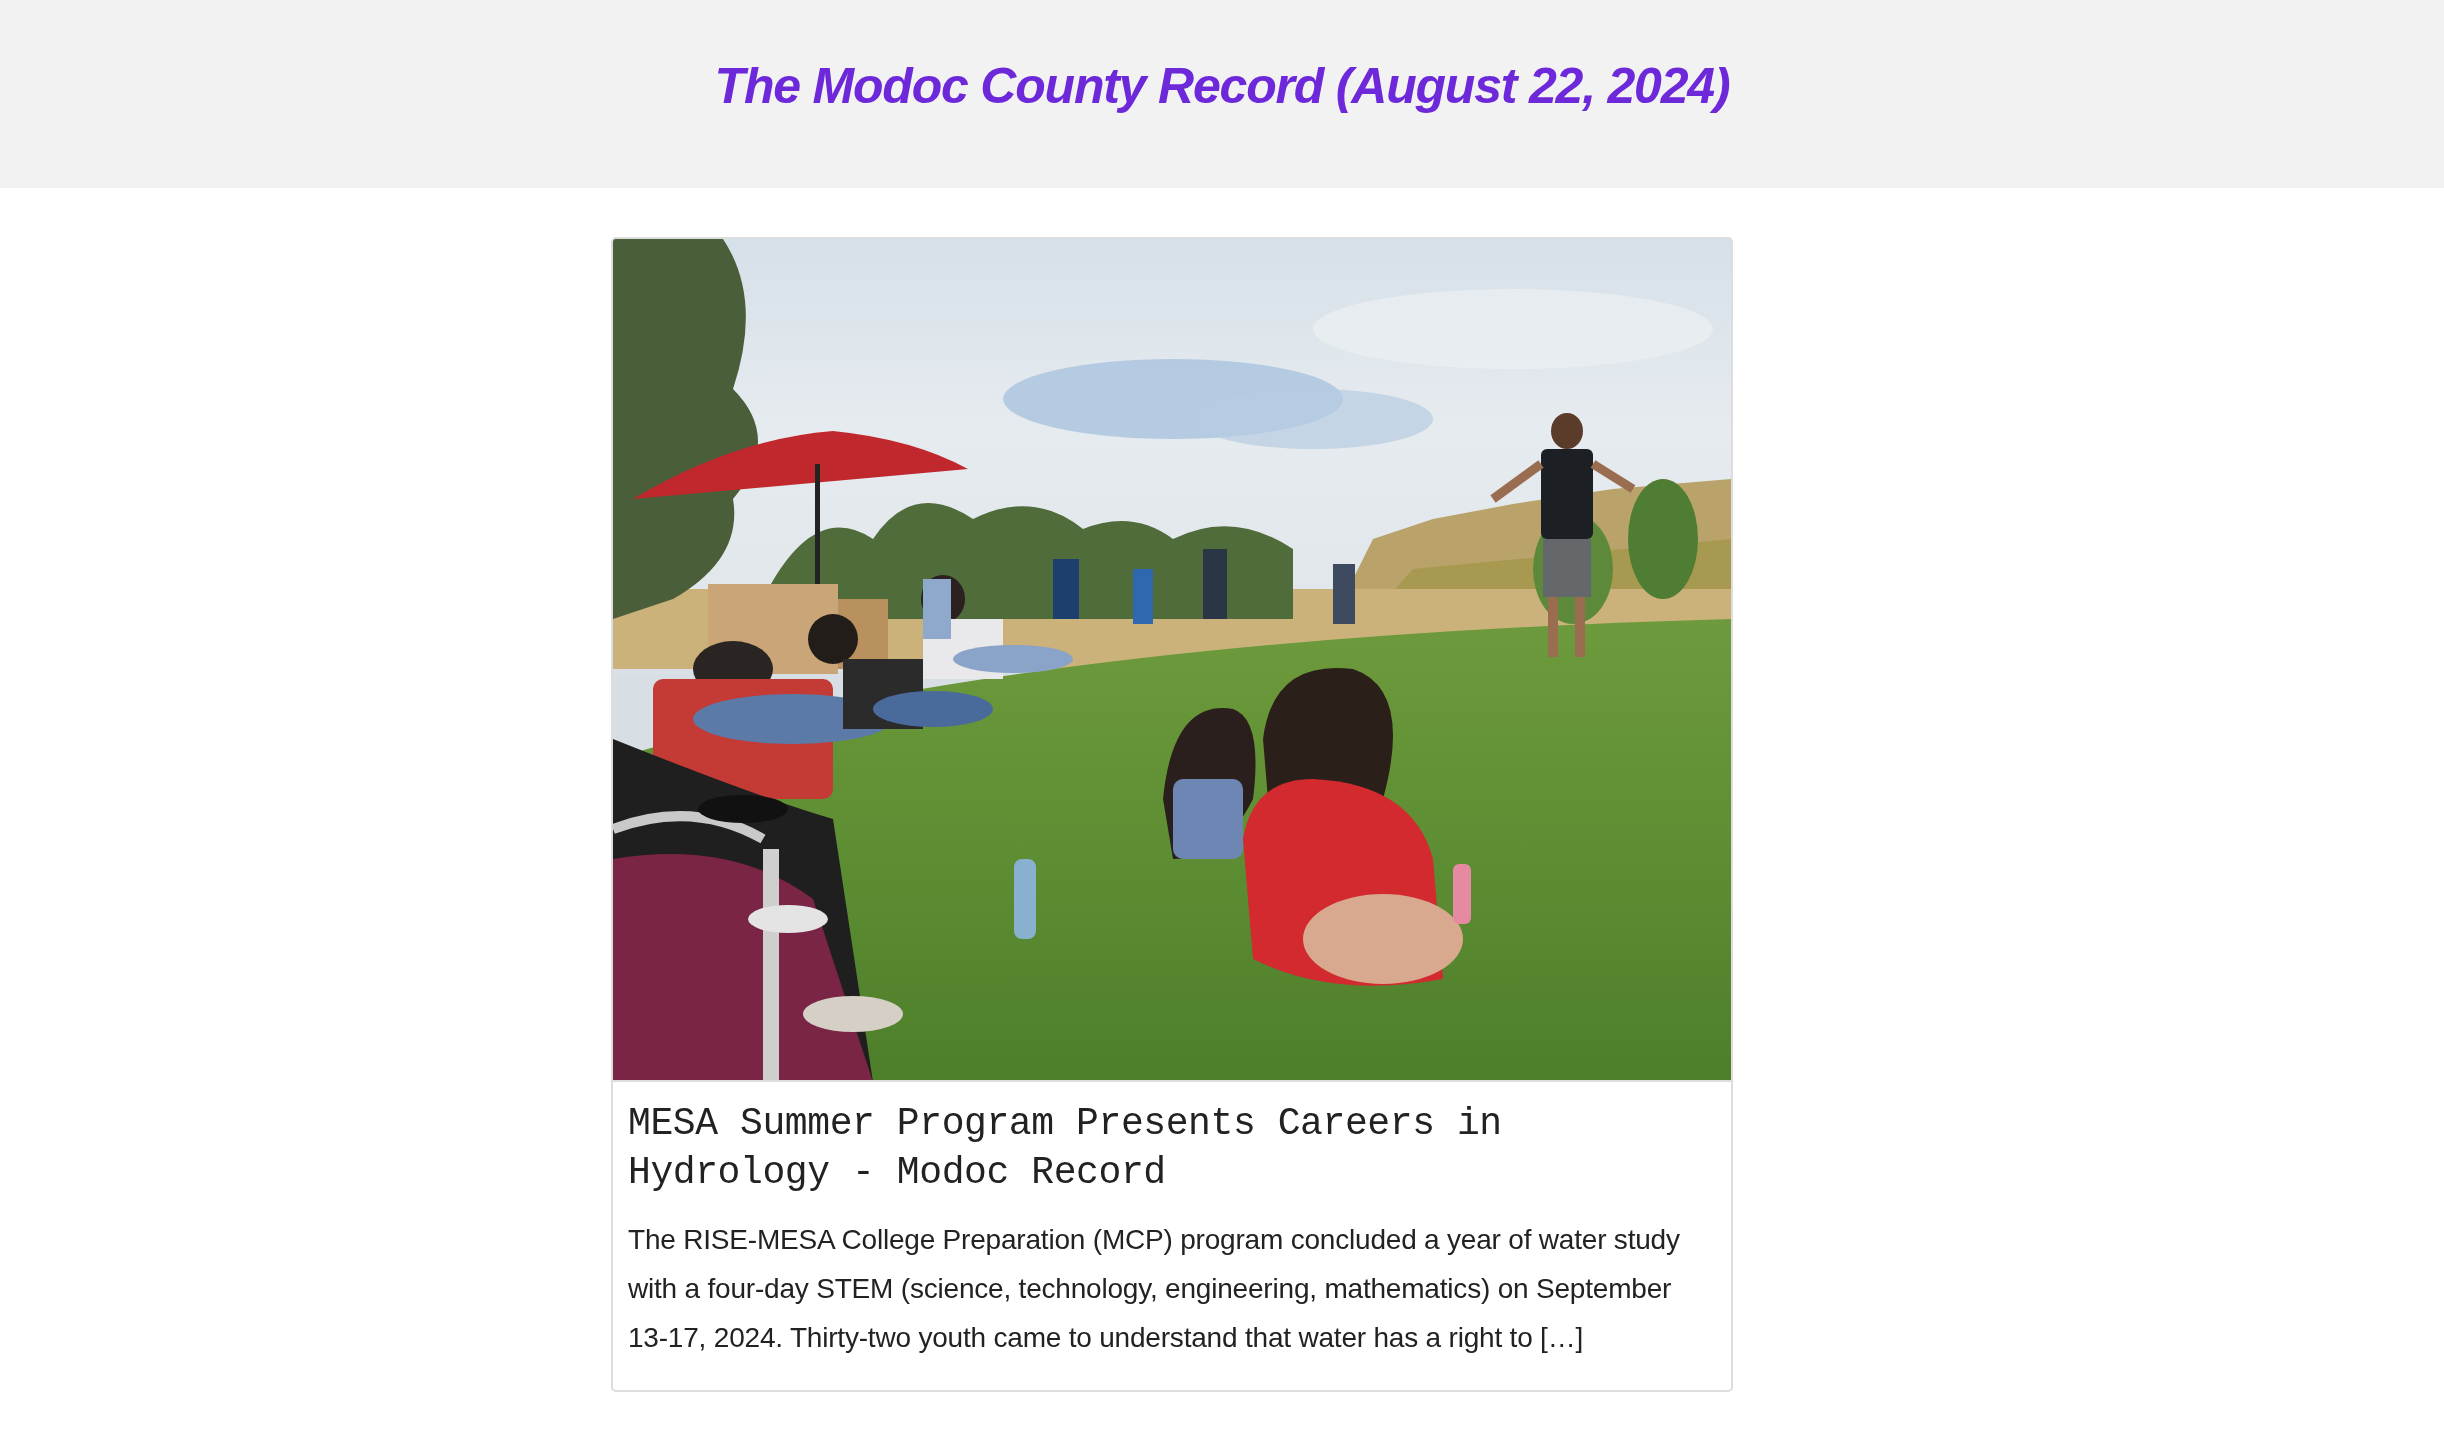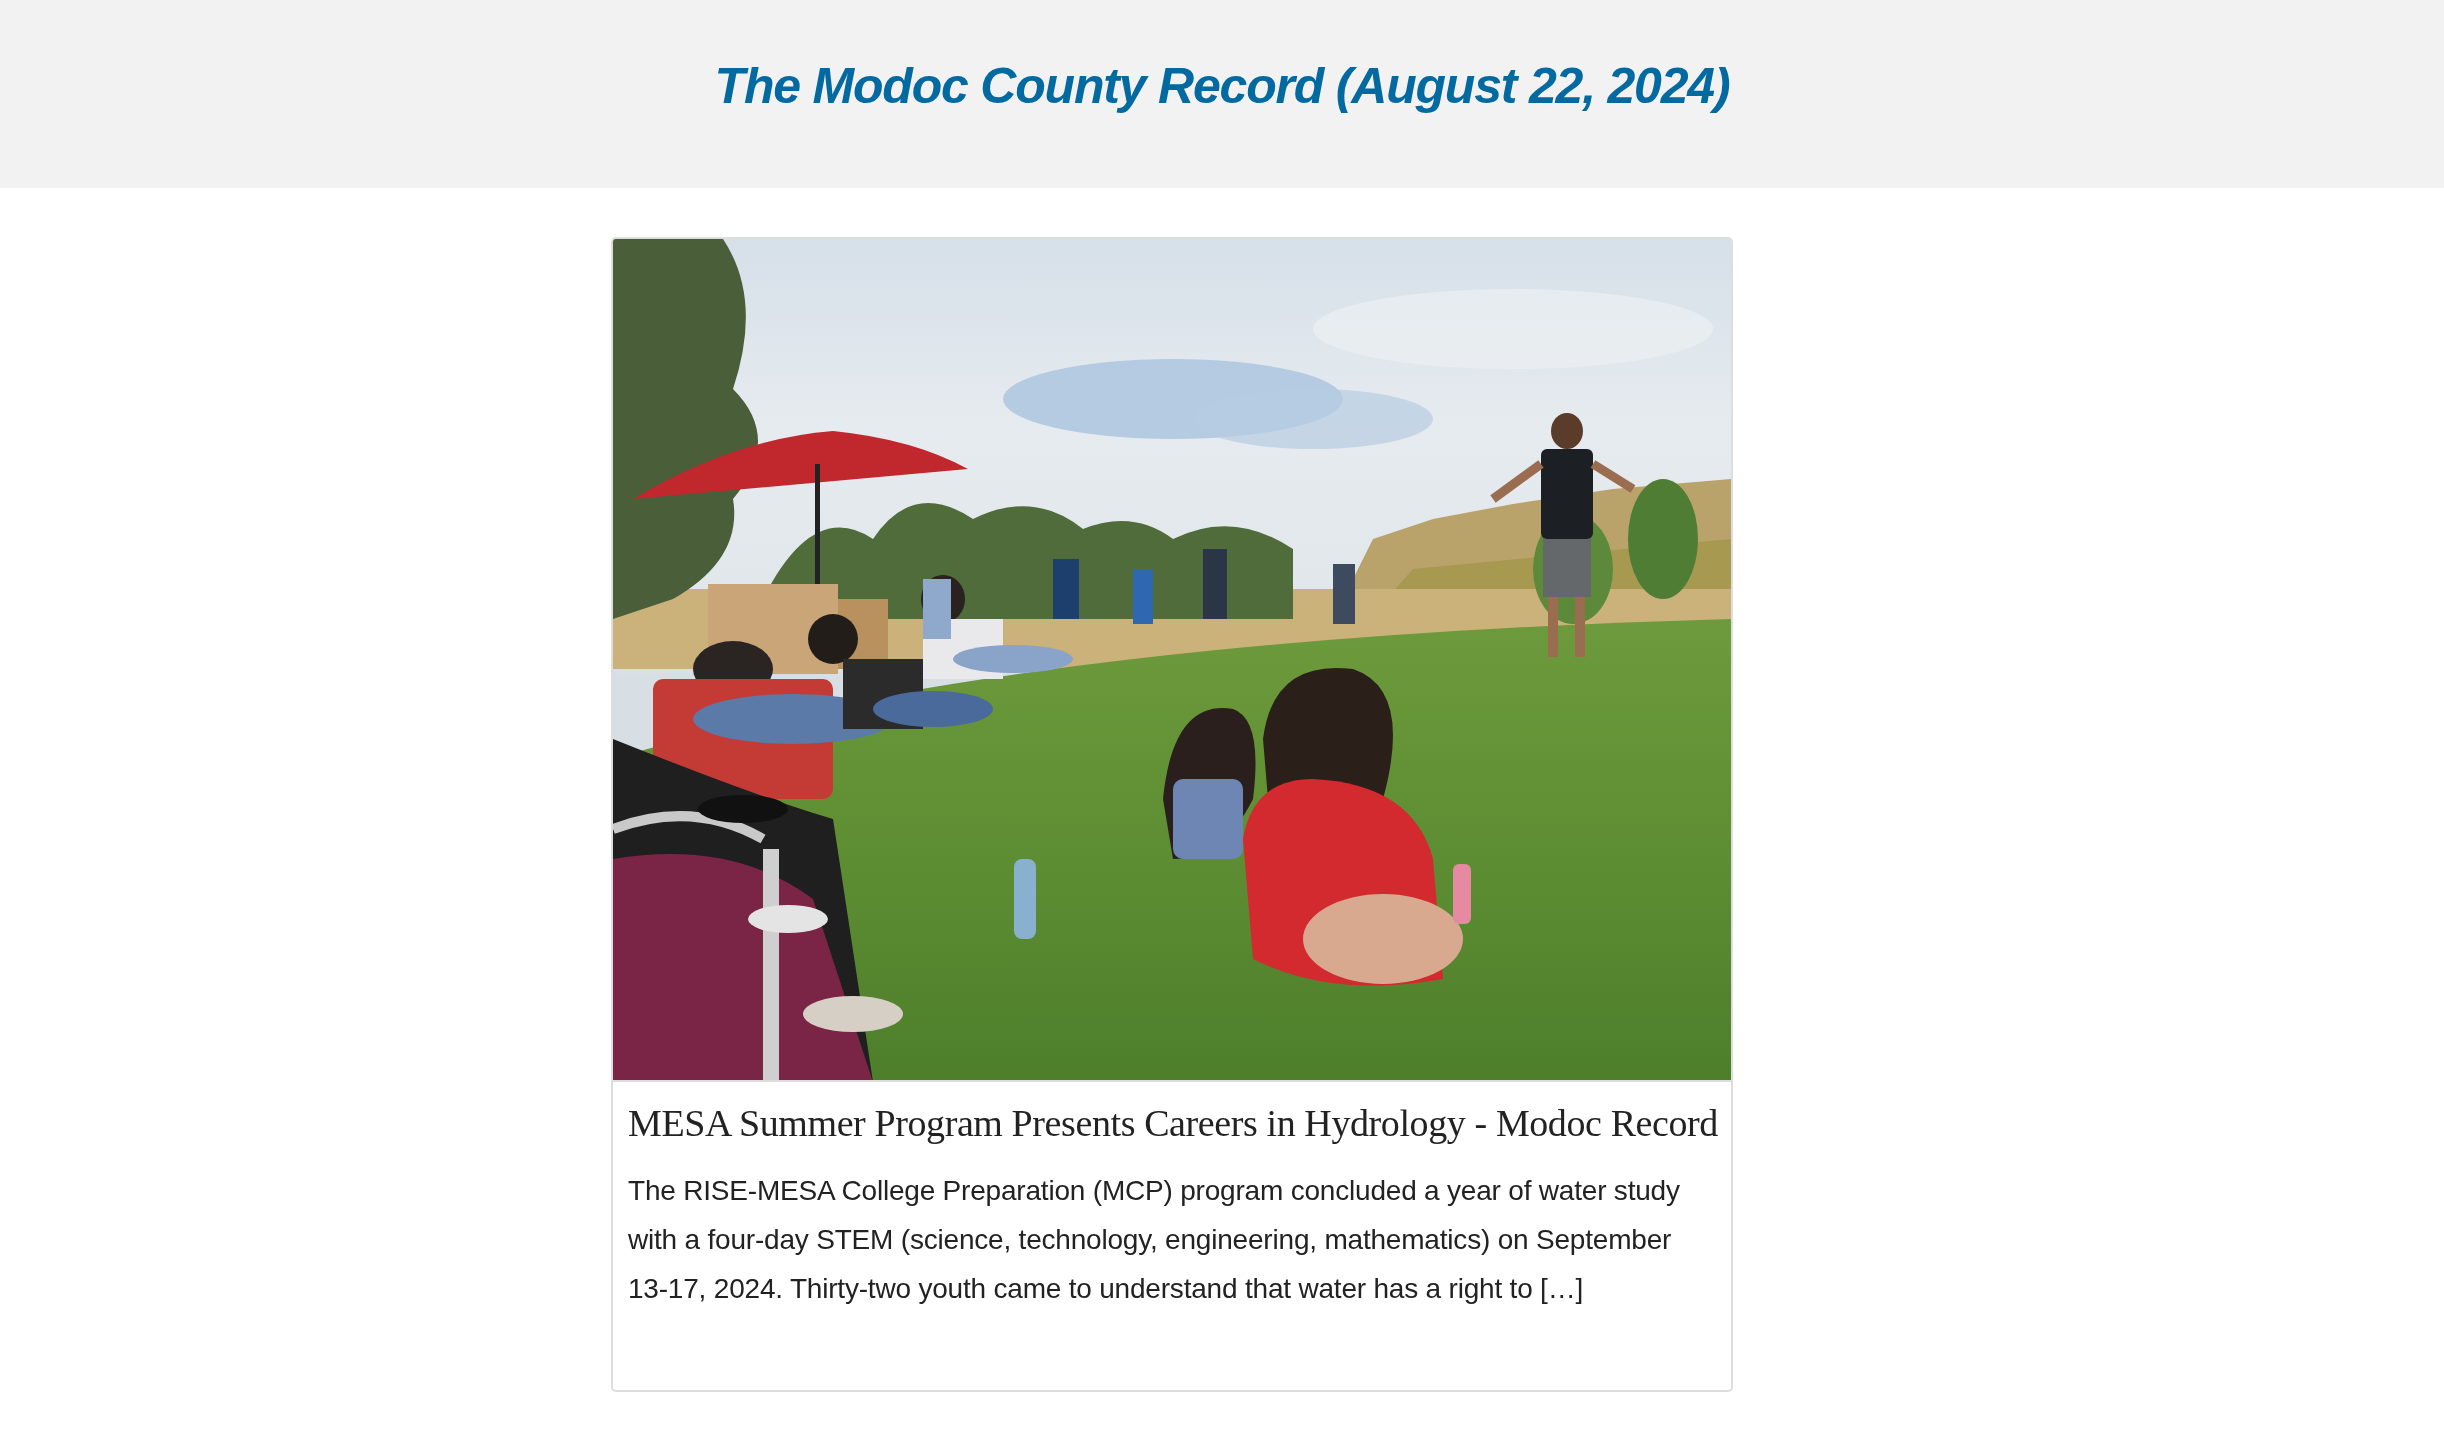--- a/index.html
+++ b/index.html
@@ -10,37 +10,37 @@
     position: absolute; left: 0; top: 0; width: 2444px; height: 188px;
     background: #f2f2f2;
   }
   .header-title {
     position: absolute; left: 0; width: 2444px; top: 56px;
     text-align: center;
     font-family: "Liberation Sans", sans-serif;
     font-weight: bold; font-style: italic;
     font-size: 50px; line-height: 60px;
     letter-spacing: -1.2px;
-    color: #0369a1;
+    color: #6d28d9;
   }
 
   .card {
     position: absolute; left: 611px; top: 237px; width: 1122px; height: 1155px;
     border: 2px solid #dddddd; border-radius: 5px; background: #ffffff; overflow: hidden;
   }
   .photo {
     position: absolute; left: 0; top: 0; width: 1118px; height: 843px; overflow: hidden;
     background: linear-gradient(180deg, #cdd9e4 0%, #dfe6ec 20%, #c9d7e6 35%, #e4e9ee 48%, #d8dfe4 52%);
     border-bottom: 2px solid #dddddd;
   }
   .photo svg { position: absolute; left: 0; top: 0; width: 1118px; height: 843px; display: block; }
 
   .card-body { position: absolute; left: 15px; top: 860px; width: 1090px; }
   .article-title {
-    font-family: Liberation Serif, serif;
+    font-family: Liberation Mono, monospace;
     font-size: 38px; line-height: 49px; font-weight: normal; color: #222222;
     letter-spacing: -0.4px;
   }
   .article-excerpt {
     margin-top: 18px;
     font-family: "Liberation Sans", sans-serif;
     font-size: 28px; line-height: 49px; color: #222222;
     letter-spacing: -0.2px;
   }
 </style>

